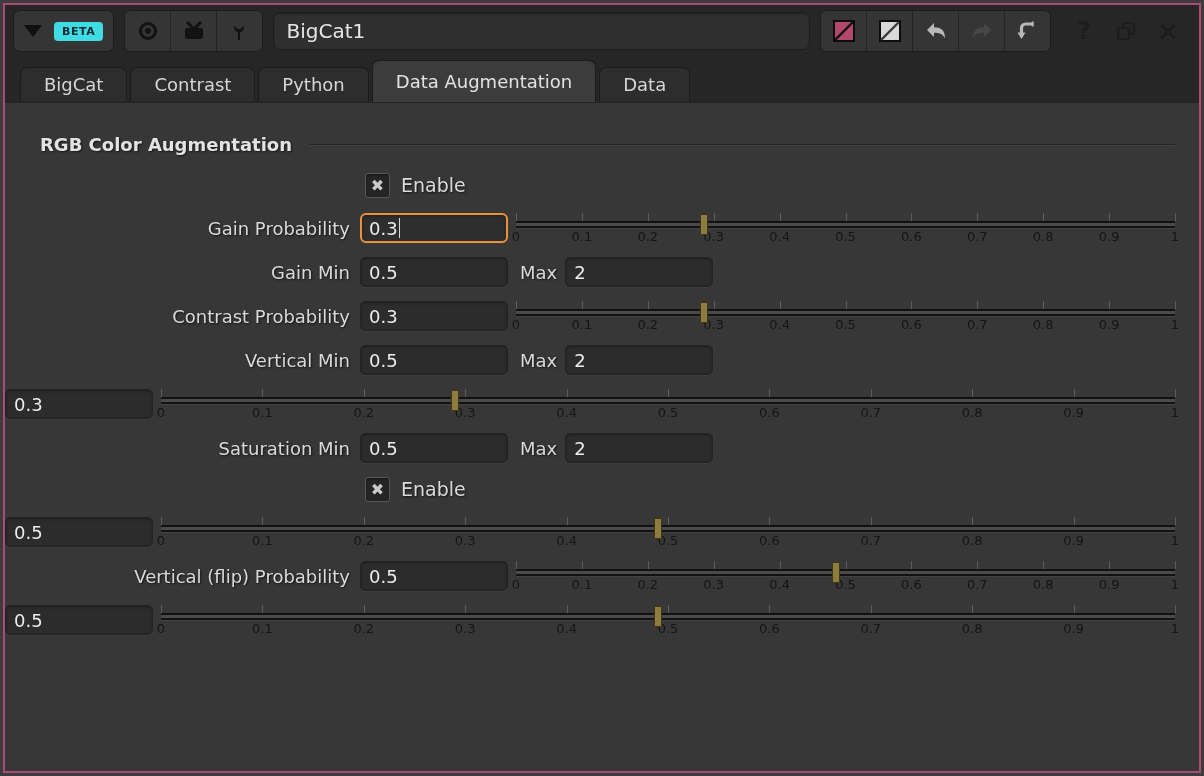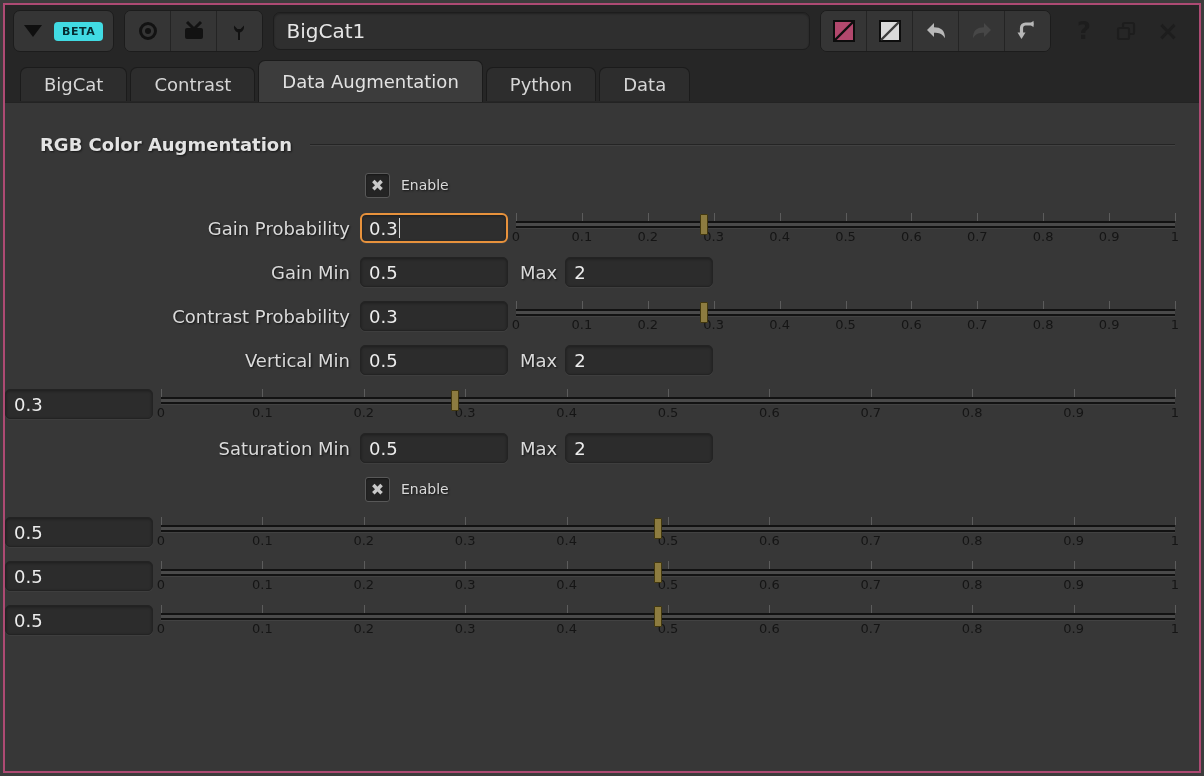--- a/index.html
+++ b/index.html
@@ -48,21 +48,21 @@
     border:1px solid #232323;border-radius:5px;color:#ececec;font-size:18px;font-family:inherit;
     padding:0 8px;outline:none;box-shadow:inset 0 1px 3px rgba(0,0,0,.35),0 1px 0 rgba(255,255,255,.04);}
   .vdiv{display:flex;align-items:center;}
   .vdiv.focused{border:2px solid #e8923c;border-radius:6px;padding:0 7px;background:#2e2e2e;}
   .caret{display:inline-block;width:1px;height:20px;background:#d8d8d8;margin-left:1px;}
   .maxlab{margin-left:12px;margin-right:8px;color:#dadada;font-size:18px;
     text-shadow:1px 1px 2px rgba(0,0,0,.65);}
   .checkbox{width:23px;height:23px;margin-left:5px;background:#242424;border:1px solid #585858;
     border-radius:3px;display:flex;align-items:center;justify-content:center;color:#c9c9c9;
     font-size:16px;font-weight:bold;box-shadow:inset 0 1px 2px rgba(0,0,0,.4);}
-  .cblabel{margin-left:11px;color:#dadada;font-size:14px;text-shadow:1px 1px 2px rgba(0,0,0,.65);}
+  .cblabel{margin-left:11px;color:#dadada;font-size:19px;text-shadow:1px 1px 2px rgba(0,0,0,.65);}
   
   .slider{position:relative;flex:1;height:34px;margin-left:8px;margin-right:24px;align-self:center;
     top:2px;}
   .track{position:absolute;top:8px;left:0;right:0;height:3px;border-top:2px solid #121212;
     border-bottom:2px solid #121212;background:#4a4a4a;box-shadow:0 1px 0 rgba(255,255,255,.06);}
   .handle{position:absolute;top:1px;width:8px;height:21px;background:#8d7c40;
     border:1px solid #42380f;border-radius:1px;z-index:2;box-sizing:border-box;}
   .tickmark{position:absolute;top:0;width:1px;height:8px;background:#5c5c5c;}
   .ticklabel{position:absolute;top:16px;transform:translateX(-50%);font-size:13px;
     font-weight:normal;font-style:normal;color:#151515;}
@@ -165,22 +165,22 @@
           </svg>
         </span>
       </div>
       <div class="miscbtn close-glyph">×</div>
     </div>
   </div>
 
   <div class="tabbar">
     <div class="tab">BigCat</div>
     <div class="tab">Contrast</div>
+    <div class="tab">Python</div>
     <div class="tab active">Data Augmentation</div>
-    <div class="tab">Python</div>
     <div class="tab">Data</div>
   </div>
 
   <div class="content">
 
     <div class="sec">
       <div class="sec-title">RGB Color Augmentation</div>
       <div class="sec-line"></div>
     </div>
 
@@ -341,20 +341,21 @@
           <i class="tickmark" style="left: 80%;"></i>
           <b class="ticklabel" style="left: 80%;">0.8</b>
           <i class="tickmark" style="left: 90%;"></i>
           <b class="ticklabel" style="left: 90%;">0.9</b>
           <i class="tickmark" style="left: 100%;"></i>
           <b class="ticklabel" style="left: 100%;">1</b>
         </div>
     </div>
 
     <div class="row">
+      <div class="flabel">Vertical (flip) Probability</div>
       <input class="vfield" readonly="" value="0.5" style="">
       <div class="slider">
         <div class="track"></div>
         <div class="handle" style="left: calc(50% - 14px);"></div>
       <i class="tickmark" style="left: 0%;"></i>
           <b class="ticklabel" style="left: 0%;">0</b>
           <i class="tickmark" style="left: 10%;"></i>
           <b class="ticklabel" style="left: 10%;">0.1</b>
           <i class="tickmark" style="left: 20%;"></i>
           <b class="ticklabel" style="left: 20%;">0.2</b>

